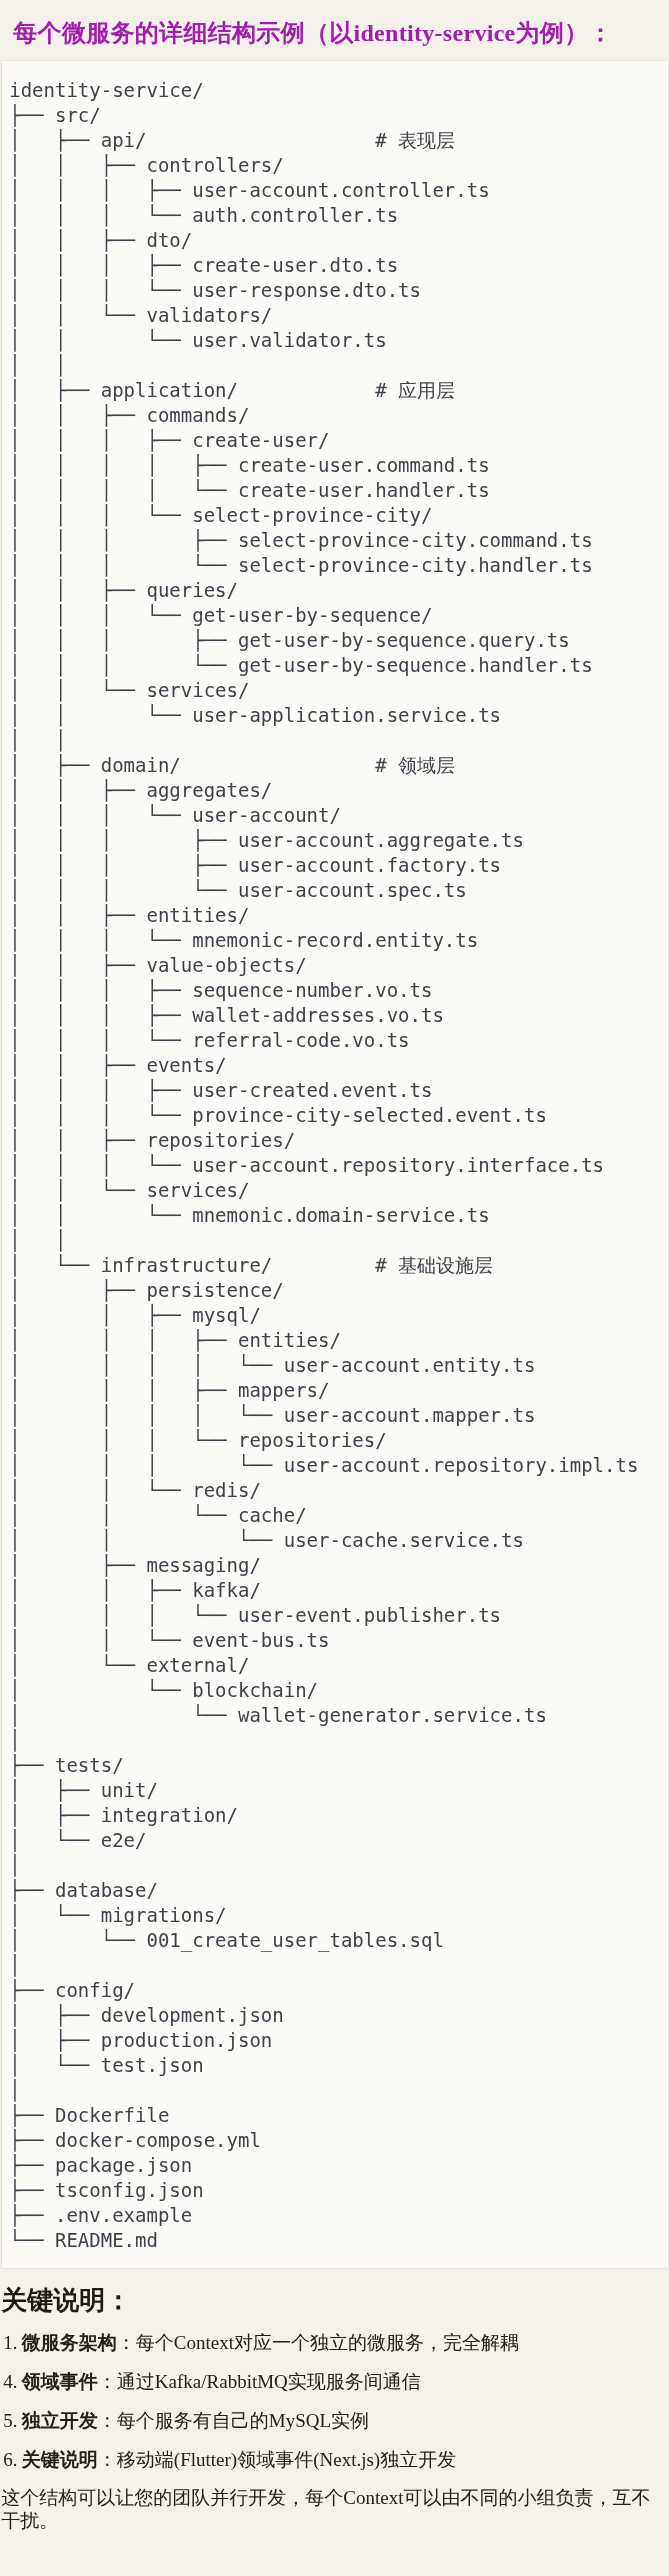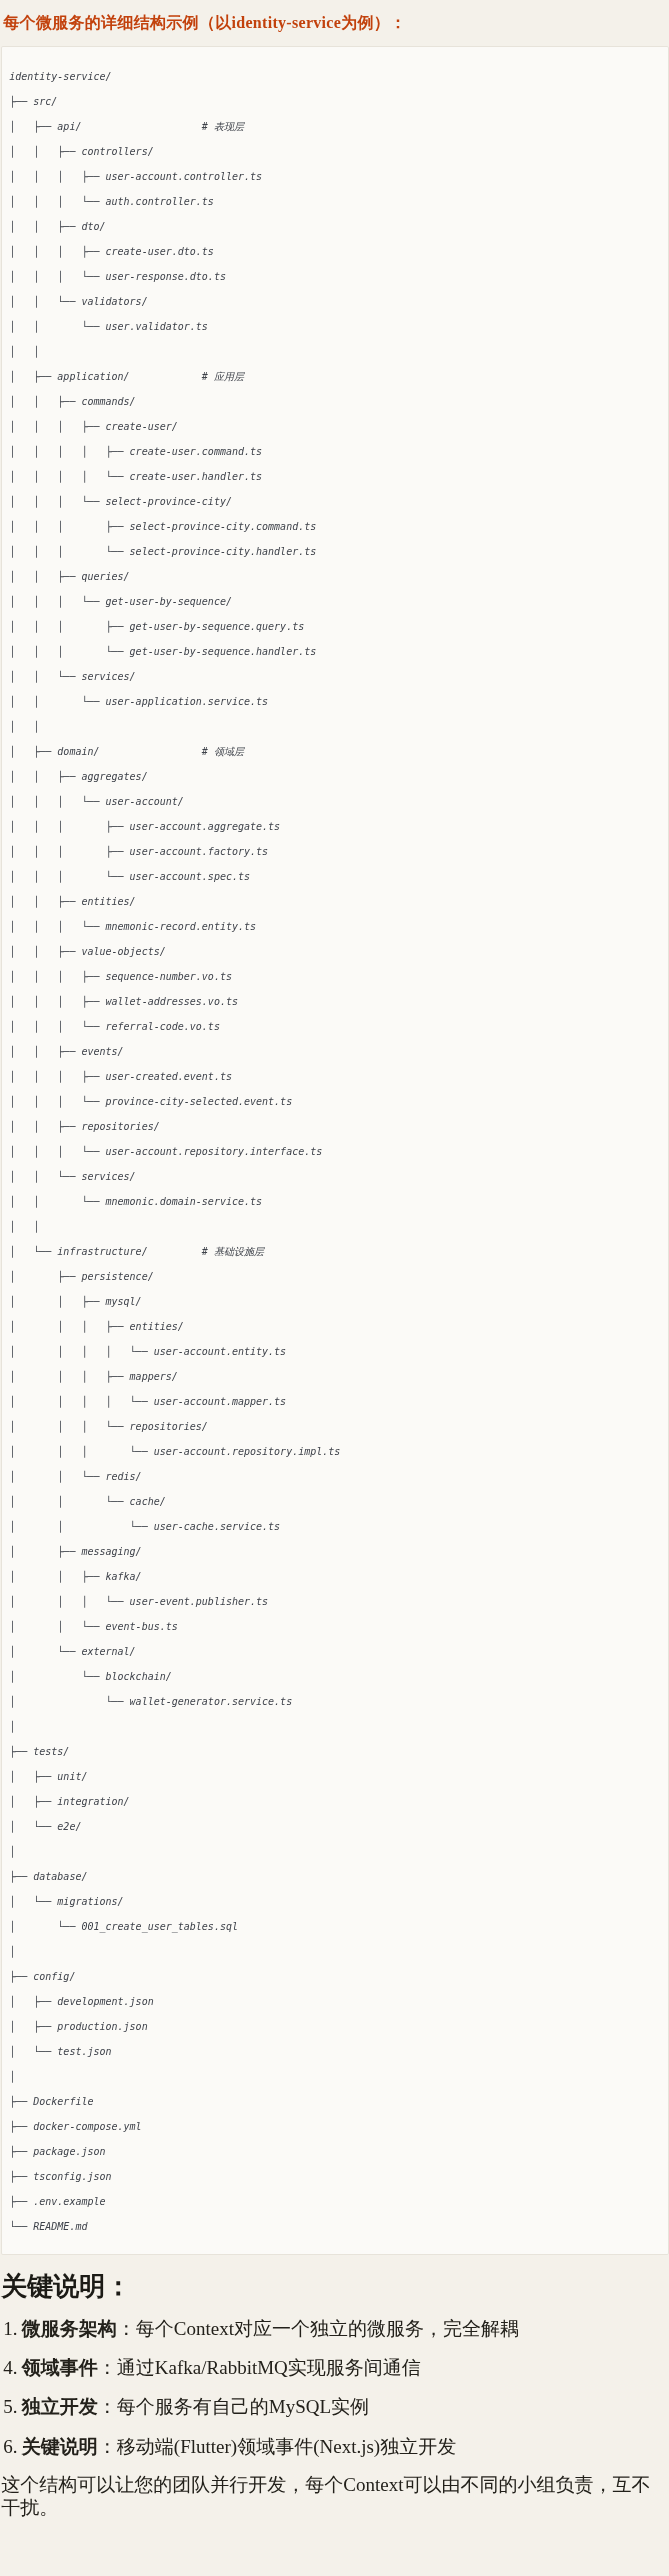--- a/index.html
+++ b/index.html
@@ -9,43 +9,42 @@
     background: #f4f1ea;
     color: #211f1a;
     font-family: "Liberation Serif", "DejaVu Serif", serif;
   }
   .page {
     width: 669px;
     min-height: 2576px;
     padding: 6.3px 0 11.3px 1.3px;
   }
   .doc-title {
-    margin: 2px;
-    font-size: 16px;
+    margin: 12px;
+    font-size: 24px;
     line-height: 30px;
     font-weight: 700;
-    color: #c2410c;
+    color: #a21caf;
     letter-spacing: 0.3px;
   }
   .code-block {
     margin: 8.1px 0 0 0;
     background: #fbfaf7;
     border: 0.6px solid #e7e3da;
     border-radius: 1.9px;
     padding: 17px 7.5px 15px 6.9px;
     overflow: hidden;
   }
   .code-block code {
     display: block;
     font-family: "DejaVu Sans Mono", "Liberation Mono", monospace;
-    font-size: 10px;
+    font-size: 19px;
     line-height: 25px;
     color: #3e424a;
     white-space: pre;
-    font-style: italic;
   }
   .notes-heading {
     margin: 17.5px 0 0 0;
     font-size: 26px;
     line-height: 27.5px;
     font-weight: 700;
     color: #1c1b16;
   }
   .note {
     margin: 16.3px 0 0 1.9px;

